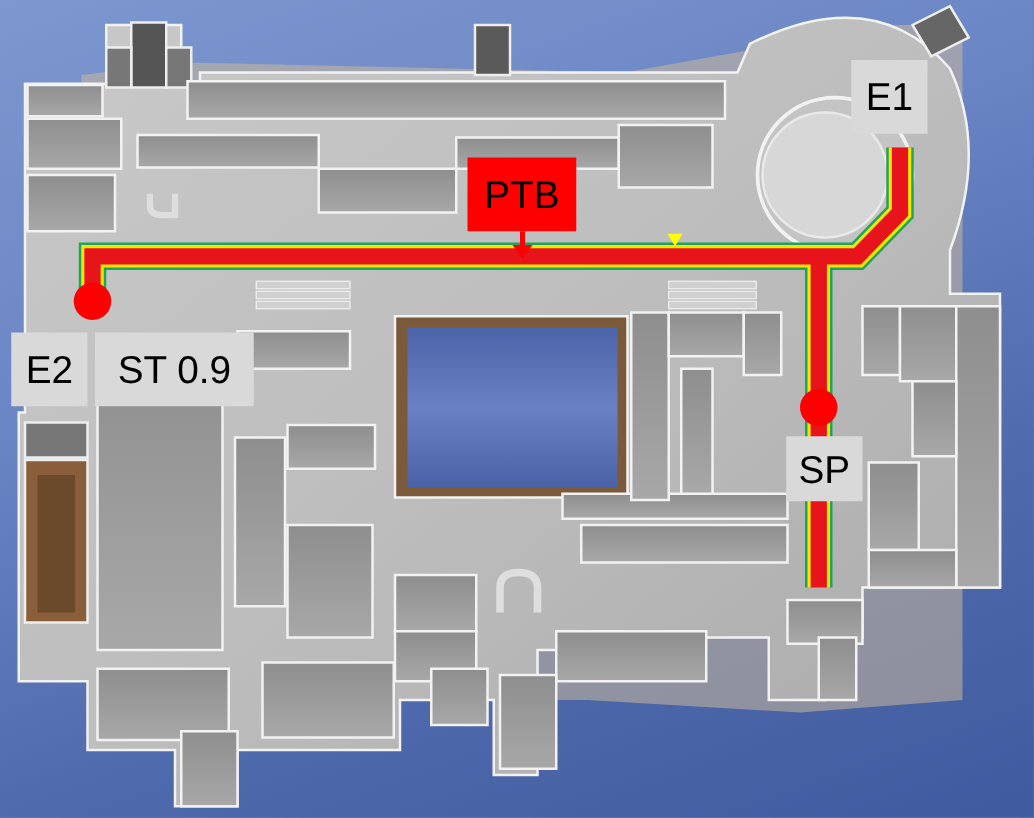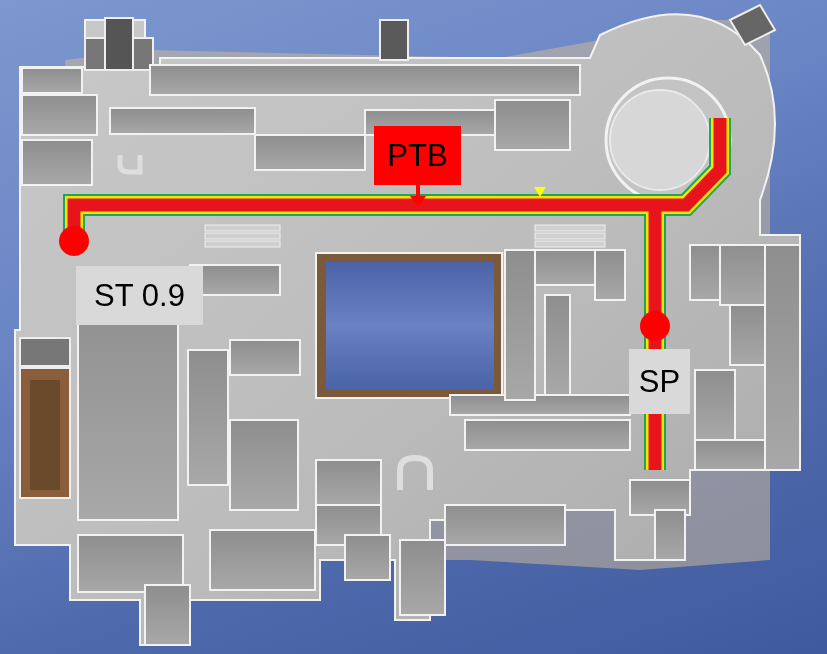--- a/index.html
+++ b/index.html
@@ -133,19 +133,25 @@
 
     <polygon points="534,187 546,187 540,197" fill="#ffff00"></polygon>
   </svg>
 
   <div class="marker" style="left:59px; top:226px; width:30px; height:30px;"></div>
   <div class="marker" style="left:640px; top:311px; width:30px; height:30px;"></div>
 
   <div class="label red" style="left:374px; top:126px; width:87px; height:59px;">
     <span>PTB</span>
   </div>
+  <div class="label grey" style="left:681px; top:48px; width:61px; height:59px;">
+    <span>E1</span>
+  </div>
+  <div class="label grey" style="left:9px; top:266px; width:61px; height:59px;">
+    <span>E2</span>
+  </div>
   <div class="label grey" style="left:76px; top:266px; width:127px; height:59px;">
     <span>ST 0.9</span>
   </div>
-  <div class="label grey" style="left:629px; top:349px; width:61px; height:65px;">
+  <div class="label grey" style="left:629px; top:349px; width:61px; height:52px;">
     <span>SP</span>
   </div>
 </div>
 
 </body></html>

